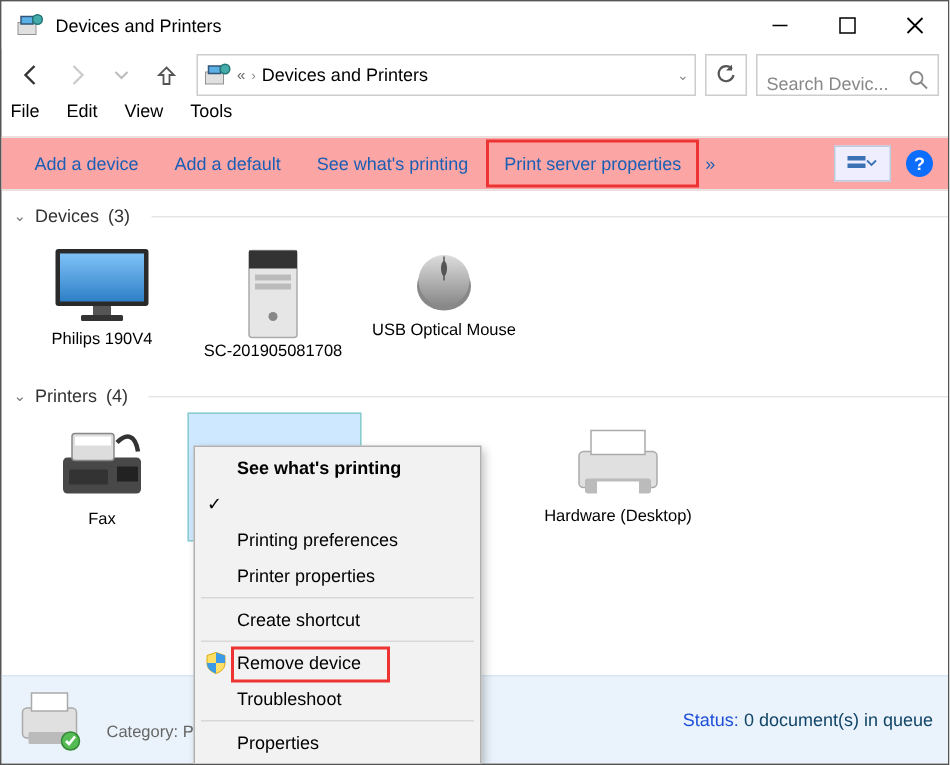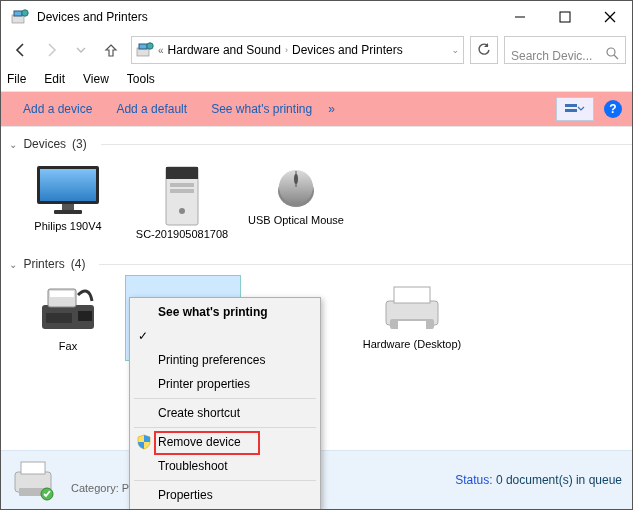--- a/index.html
+++ b/index.html
@@ -12,21 +12,21 @@
 .navbar{height:34px;display:flex;align-items:center;padding:0 6px;gap:2px}
 .navarrow{width:28px;height:28px;display:flex;align-items:center;justify-content:center;color:#666}
 .navarrow.disabled{color:#ccc}
 .crumbs{display:flex;align-items:center;flex:1;height:26px;border:1px solid #ccc;background:#fff;gap:4px;padding:0 4px;margin:0 4px}
 .crumb-icon{width:18px;height:18px}
 .crumb-sep{color:#666;font-size:10px}
 .crumb-chev{color:#888;font-size:9px}
 .refresh{width:26px;height:26px;border:1px solid #ccc;display:flex;align-items:center;justify-content:center;margin-right:4px;color:#555}
 .searchbox{width:108px;height:26px;border:1px solid #ccc;display:flex;align-items:flex-end;padding:0 6px;color:#888}
 .searchbox .sicon{margin-left:auto}
-.menubar{height:24px;display:flex;align-items:center;padding:0 6px;gap:18px}
+.menubar{height:24px;display:flex;align-items:flex-start;padding:0 6px;gap:18px}
 .menubar span{font-size:12px}
 .toolbar{height:34px;display:flex;align-items:center;padding:0 10px;border-top:1px solid #e5e5e5;border-bottom:1px solid #e5e5e5;background:#fca5a5;gap:0}
 .toolbtn{padding:0 12px;height:34px;display:flex;align-items:center;color:#1a5fb4;font-size:12px}
 .toolbtn.hl{border:2px solid #e33;padding:0 10px;height:28px}
 .tool-right{margin-left:auto;display:flex;align-items:center;gap:10px}
 .viewbtn{width:36px;height:22px;border:1px solid #bcd;background:#eef;display:flex;align-items:center;justify-content:center}
 .helpbtn{width:18px;height:18px;border-radius:50%;background:#0d6efd;color:#fff;display:flex;align-items:center;justify-content:center;font-weight:bold;font-size:12px}
 .content{flex:1;overflow:hidden;padding:6px 0 0 8px;position:relative}
 .grp-head{display:flex;align-items:center;gap:6px;color:#333;font-size:12px;margin:4px 0 4px 0}
 .grp-head .chev{color:#777;font-size:10px}
@@ -113,21 +113,20 @@
           <path d="M8 3 L13 8 L10 8 L10 14 L6 14 L6 8 L3 8 Z" fill="none" stroke="#555" stroke-width="1.2"></path>
         </svg>
       </div>
     <div class="crumbs">
       <span class="crumb-icon"><svg width="18" height="18" viewBox="0 0 18 18">
             <rect x="1" y="7" width="12" height="8" fill="#e0e0e0" stroke="#888" stroke-width="0.6"></rect>
             <rect x="3" y="3" width="8" height="5" fill="#5bb0e6" stroke="#357"></rect>
             <circle cx="14" cy="5" r="3.2" fill="#4aa" stroke="#277"></circle>
           </svg></span>
       <span class="crumb-sep">«</span>
-      <span>Hardware and Sound</span>
       <span class="crumb-chev">›</span>
       <span>Devices and Printers</span>
       <span class="crumb-drop" style="margin-left:auto">⌄</span>
     </div>
     <div class="refresh">
         <svg width="14" height="14" viewBox="0 0 14 14">
           <path d="M11 3 A5 5 0 1 0 12 7" fill="none" stroke="#555" stroke-width="1.4"></path>
           <path d="M11 0 L11 4 L7 4 Z" fill="#555"></path>
         </svg>
       </div>
@@ -144,20 +143,21 @@
     <span>File</span>
     <span>Edit</span>
     <span>View</span>
     <span>Tools</span>
   </div>
 
   <div class="toolbar">
     <div class="toolbtn">Add a device</div>
     <div class="toolbtn">Add a default</div>
     <div class="toolbtn">See what's printing</div>
+    <div class="toolbtn hl">Print server properties</div>
     <span class="chevmore">»</span>
     <div class="tool-right">
       <div class="viewbtn">
           <svg width="22" height="14">
             <rect x="1" y="2" width="12" height="3" fill="#3a72b5"></rect>
             <rect x="1" y="7" width="12" height="3" fill="#3a72b5"></rect>
             <path d="M17 5 L20 8 L23 5" fill="none" stroke="#3a72b5" stroke-width="1.2" transform="translate(-3,0)"></path>
           </svg>
         </div>
       <div class="helpbtn">?</div>

